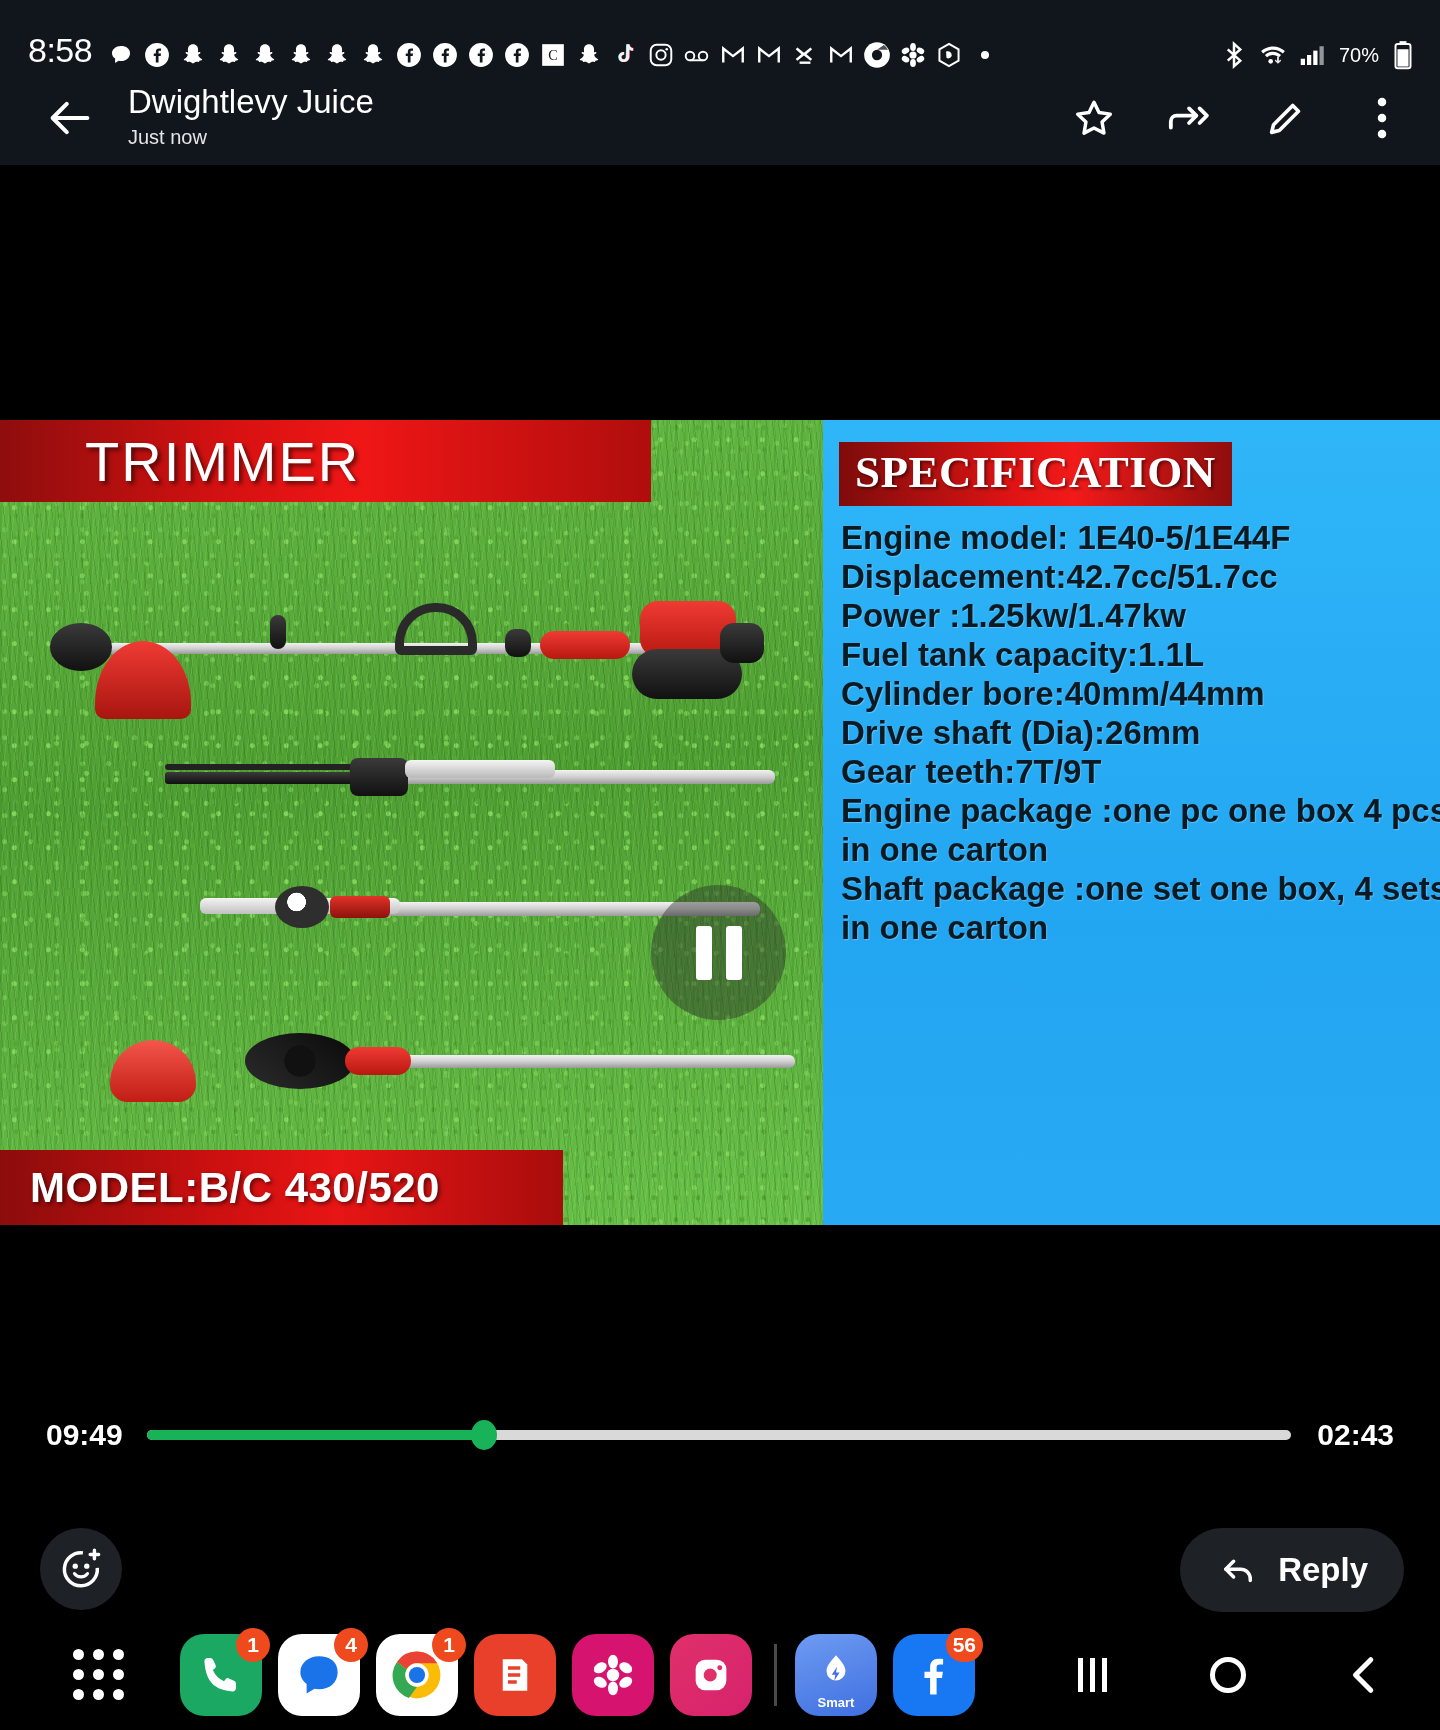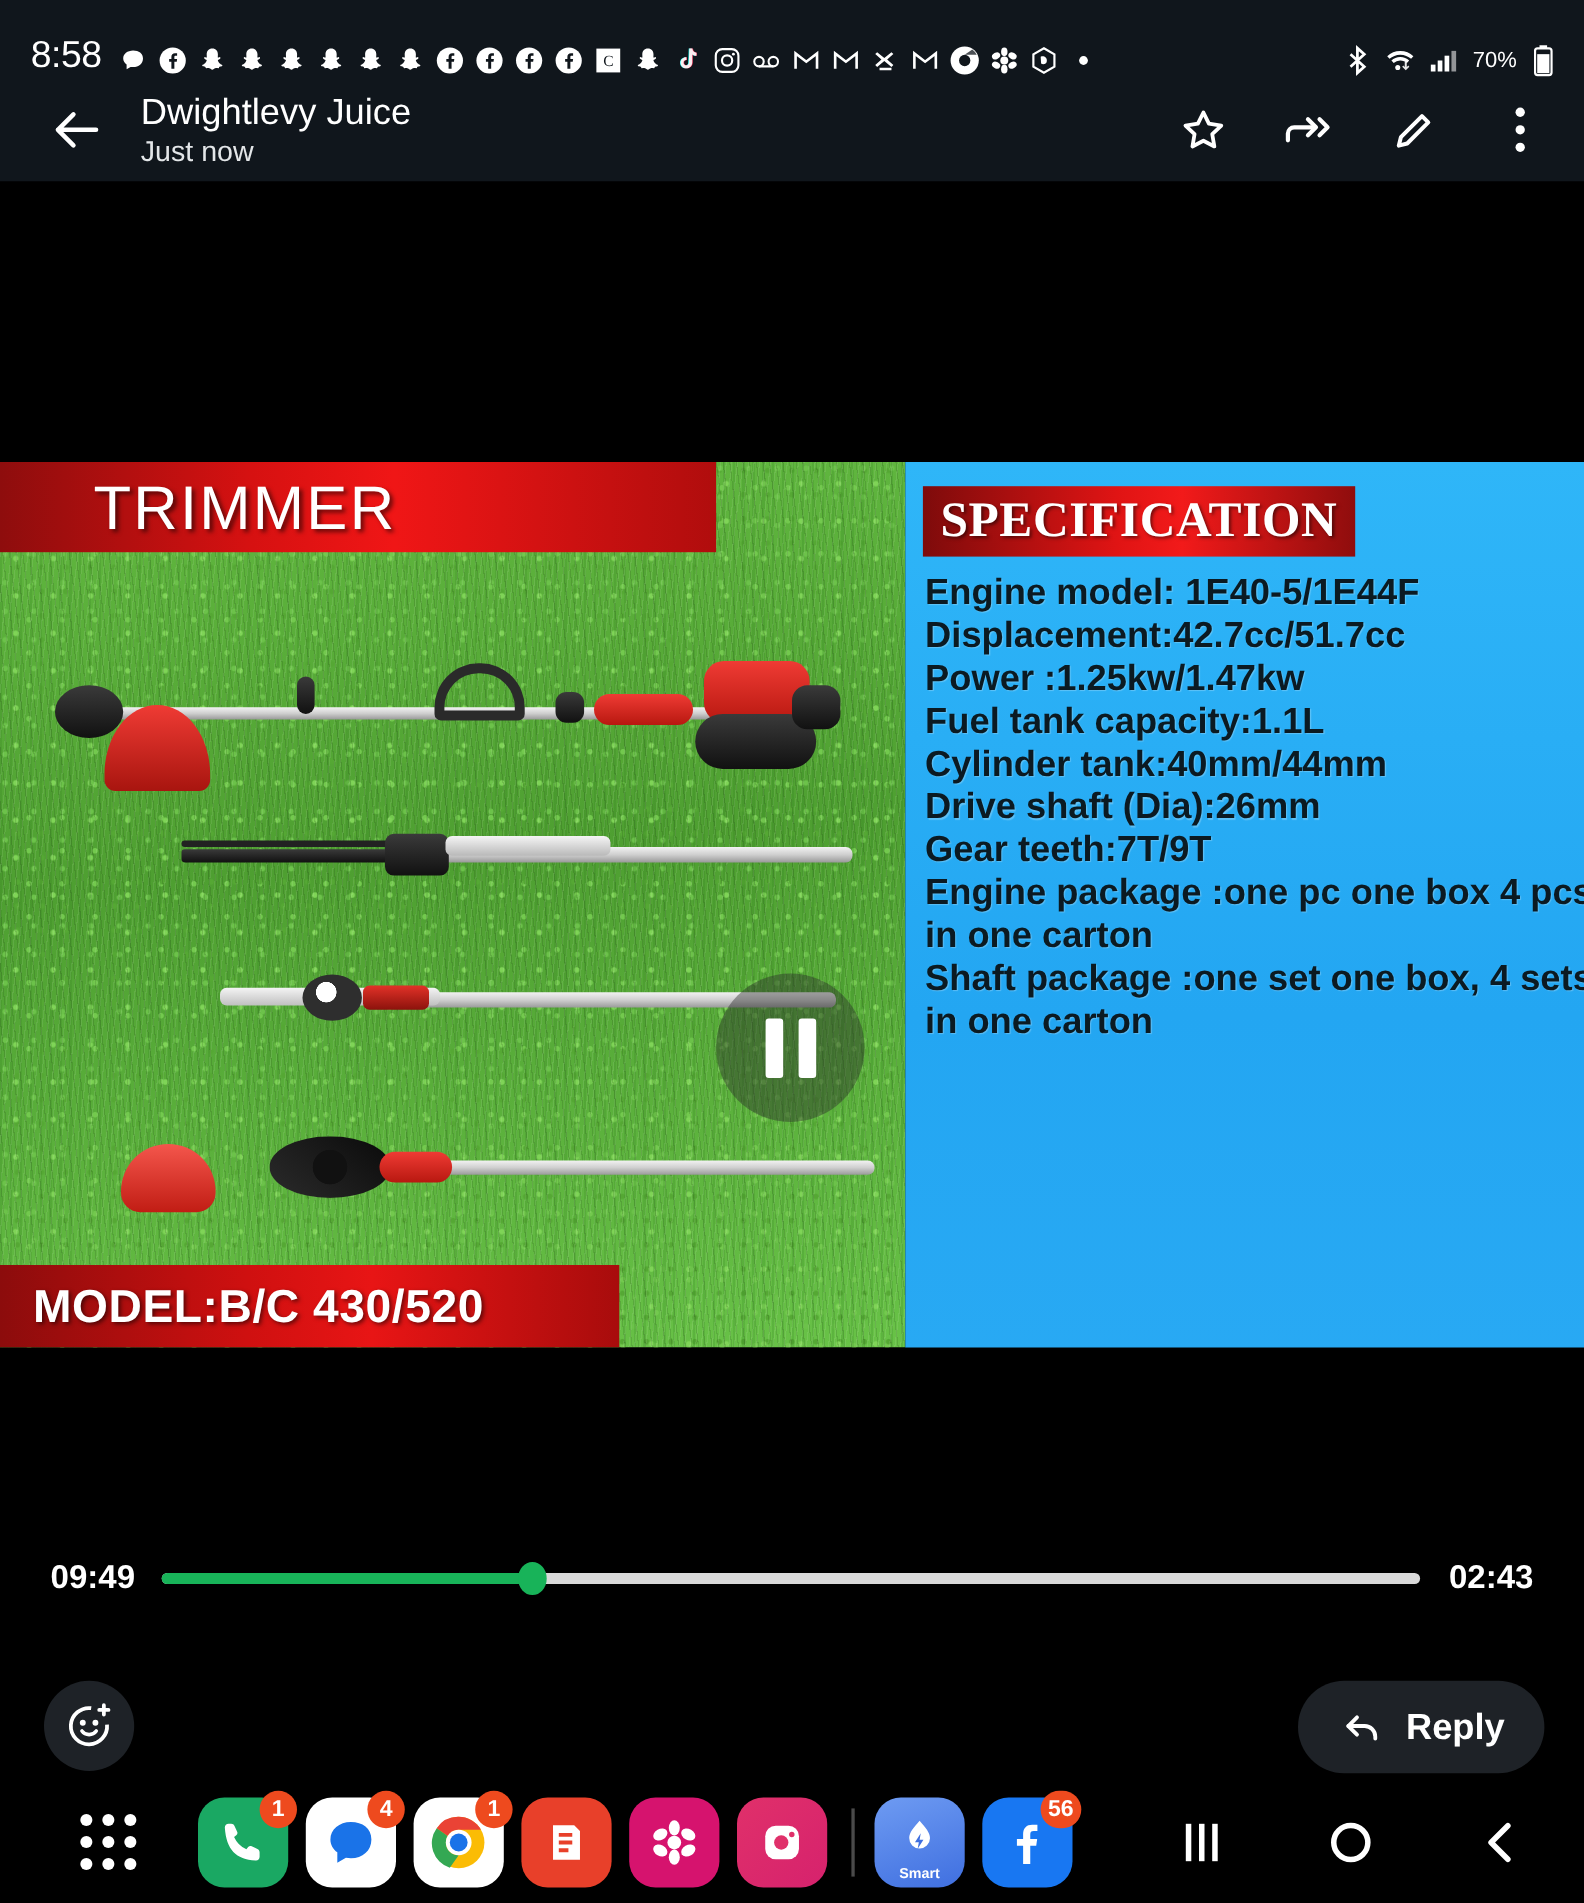--- a/index.html
+++ b/index.html
@@ -90,21 +90,21 @@
   }
   .sender {
     color: #ffffff;
     font-size: 33px;
     line-height: 38px;
     font-weight: 400;
     white-space: nowrap;
   }
   .subtitle {
     color: #e3e6e8;
-    font-size: 26px;
+    font-size: 20px;
     line-height: 32px;
     white-space: nowrap;
   }
   .appbar-actions {
     display: flex;
     align-items: center;
     gap: 44px;
     margin-right: 10px;
   }
   .act {
@@ -715,21 +715,21 @@
 
       <div class="slide-right">
         <div class="spec-title">
           <span>SPECIFICATION</span>
         </div>
         <div class="spec-list">
           <div class="spec-line">Engine model: 1E40-5/1E44F</div>
           <div class="spec-line">Displacement:42.7cc/51.7cc</div>
           <div class="spec-line">Power :1.25kw/1.47kw</div>
           <div class="spec-line">Fuel tank capacity:1.1L</div>
-          <div class="spec-line">Cylinder tank:40mm/44mm</div>
+          <div class="spec-line">Cylinder bore:40mm/44mm</div>
           <div class="spec-line">Drive shaft (Dia):26mm</div>
           <div class="spec-line">Gear teeth:7T/9T</div>
           <div class="spec-line">Engine package :one pc one box 4 pcs</div>
           <div class="spec-line">in one carton</div>
           <div class="spec-line">Shaft package :one set one box, 4 sets</div>
           <div class="spec-line">in one carton</div>
         </div>
         <div class="page-num">7</div>
       </div>
     </div>

